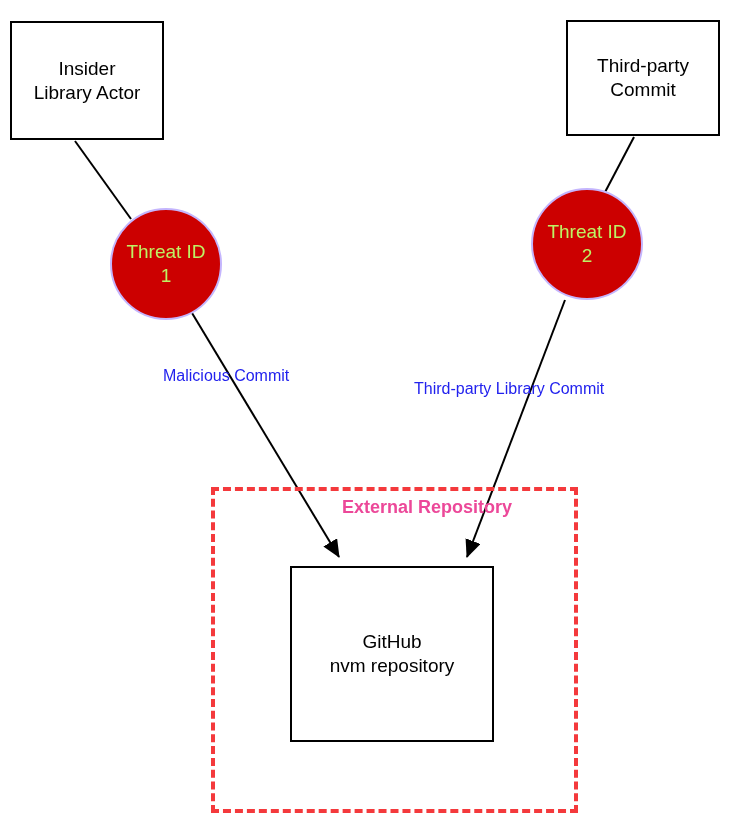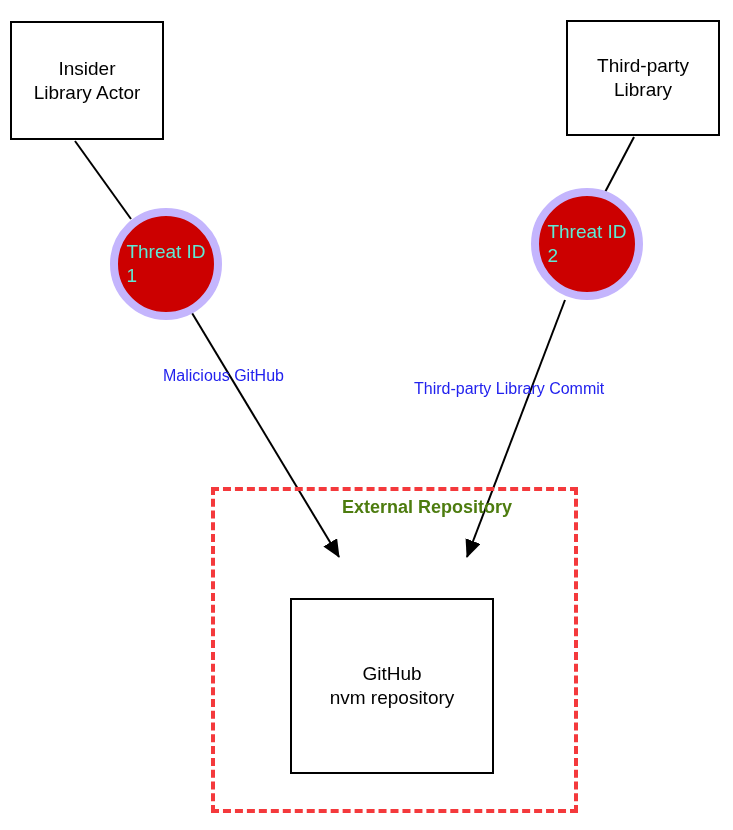--- a/index.html
+++ b/index.html
@@ -36,45 +36,46 @@
     color: #000000;
     font-size: 19px;
     line-height: 24px;
     white-space: pre-line;
   }
   .threat-circle {
     position: absolute;
     box-sizing: border-box;
     border-radius: 50%;
     background: #cc0000;
-    border: 8px solid #c4b5fd;
+    border: 2px solid #c4b5fd;
     display: flex;
     align-items: center;
     justify-content: center;
-    color: #5eead4;
+    text-align: center;
+    color: #bef264;
     font-size: 19px;
     line-height: 24px;
     white-space: pre-line;
   }
   .dashed-boundary {
     position: absolute;
     box-sizing: border-box;
     border: 4px dashed #f4393c;
     background: transparent;
   }
   .edge-label {
     position: absolute;
     color: #2222ee;
     font-size: 16px;
     line-height: 20px;
     white-space: nowrap;
   }
   .group-label {
     position: absolute;
-    color: #4d7c0f;
+    color: #ec4899;
     font-size: 18px;
     font-weight: bold;
     line-height: 22px;
     white-space: nowrap;
   }
 </style>
 </head>
 <body>
 
 <div id="canvas">
@@ -96,28 +97,28 @@
   </svg>
 
   <div class="dashed-boundary" style="left:211px; top:487px; width:367px; height:326px;"></div>
 
   <div class="group-label" style="left:342px; top:496px;">External Repository</div>
 
   <div class="node-box" style="left:10px; top:21px; width:154px; height:119px;">Insider
 Library Actor</div>
 
   <div class="node-box" style="left:566px; top:20px; width:154px; height:116px;">Third-party
-Library</div>
+Commit</div>
 
   <div class="threat-circle" style="left:110px; top:208px; width:112px; height:112px;">Threat ID
 1</div>
 
   <div class="threat-circle" style="left:531px; top:188px; width:112px; height:112px;">Threat ID
 2</div>
 
-  <div class="edge-label" style="left:163px; top:366px;">Malicious GitHub</div>
+  <div class="edge-label" style="left:163px; top:366px;">Malicious Commit</div>
 
   <div class="edge-label" style="left:406px; top:379px;margin-left:8px;">Third-party Library Commit</div>
 
-  <div class="node-box" style="left:290px; top:566px; width:204px; height:176px;margin-top:32px;">GitHub
+  <div class="node-box" style="left:290px; top:566px; width:204px; height:176px;">GitHub
 nvm repository</div>
 
 </div>
 
 </body></html>

